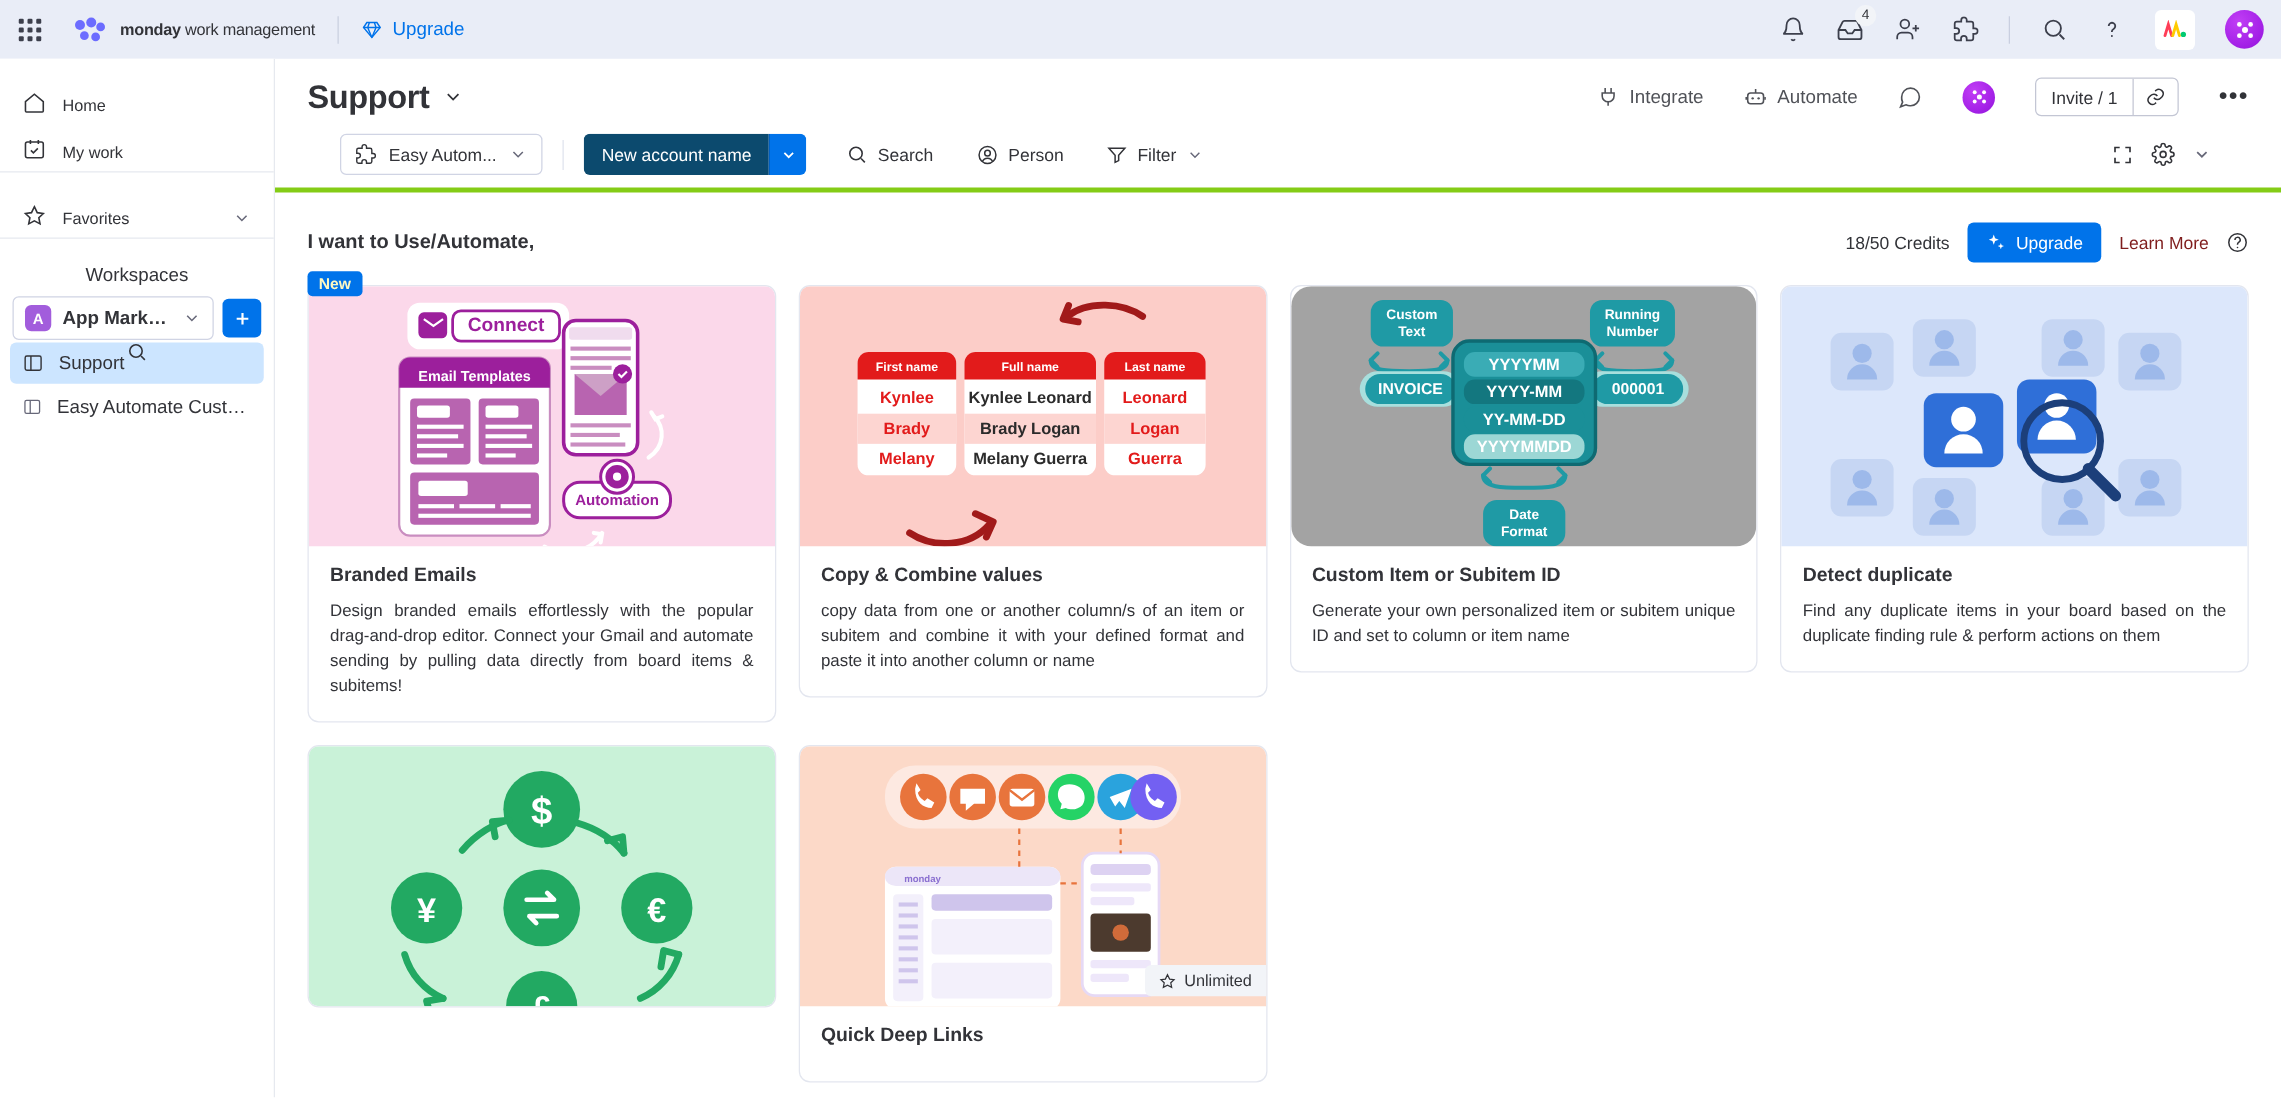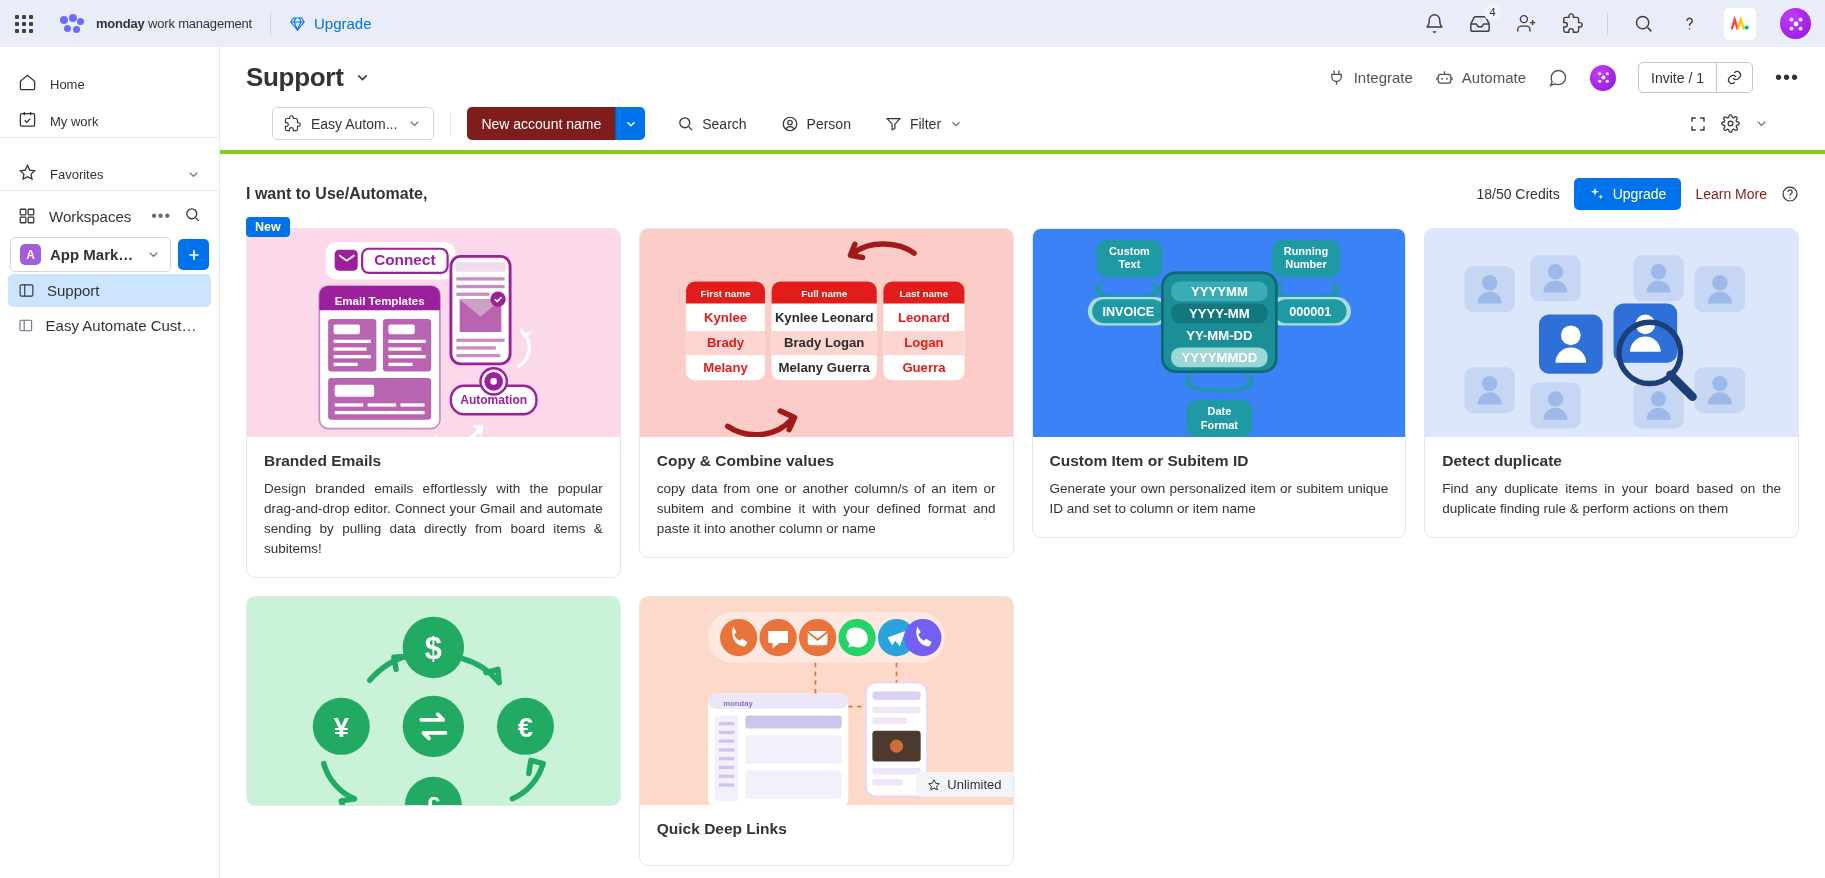--- a/index.html
+++ b/index.html
@@ -62,21 +62,21 @@
     width: 220px; background:#ffffff; border-right:1px solid #e6e9ef;
     padding-top: 8px; flex-shrink:0; position:relative;
   }
   .nav-item {
     display:flex; align-items:flex-end; gap:13px;
     height:36px; margin:1px 8px; padding:0 10px;
     border-radius:6px; font-size:13px; color:#323338; cursor:pointer;
   }
   .hr-sep { height:1px; background:#e6e9ef; margin:8px 0; }
   .nav-item .chev { margin-left:auto; }
-  .ws-row { display:flex; align-items:center; gap:13px; height:34px; margin:1px 8px; padding:0 10px; font-size:15px; }
+  .ws-row { display:flex; align-items:center; gap:13px; height:34px; margin:1px 8px; padding:0 10px; font-size:15px;flex-direction:column; }
   .ws-row .dots3 { margin-left:auto; cursor:pointer; color:#676879; font-size:16px; letter-spacing:1px;}
   .ws-row .mag { cursor:pointer; }
   .ws-select-row { display:flex; align-items:center; gap:7px; margin:4px 10px 2px 10px; }
   .ws-select {
     flex:1; display:flex; align-items:center; gap:9px;
     height:35px; border:1px solid #d0d4e4; border-radius:5px; padding:0 9px;
     font-size:15px; font-weight:700; cursor:pointer; background:#fff; overflow:hidden;
   }
   .ws-avatar {
     width:21px;height:21px;border-radius:5px;background:#a25ddc;color:#fff;
@@ -95,21 +95,21 @@
   }
   .board-item.active { background:#cce5ff; }
   .board-item .lbl { white-space:nowrap; overflow:hidden; text-overflow:ellipsis; }
 
   
   .main { flex:1; display:flex; flex-direction:column; min-width:0; background:#fff; }
   .board-header { padding: 15px 26px 0 26px; }
   .board-title-row { display:flex; align-items:center; }
   .board-title { font-size:26px; font-weight:700; color:#323338; letter-spacing:-0.3px; }
   .board-title-chev { margin-left:10px; color:#323338; cursor:pointer; }
-  .bh-right { margin-left:auto; display:flex; align-items:center; gap:22px; }
+  .bh-right { margin-left:auto; display:flex; align-items:center; gap:32px; }
   .bh-act { display:flex; align-items:center; gap:8px; font-size:15px; color:#505258; cursor:pointer; }
   .avatar-sm {
     width:26px;height:26px;border-radius:50%;
     background: radial-gradient(circle at 35% 30%, #c13ef5, #a623e8 60%, #9013d9);
     display:flex;align-items:center;justify-content:center;
   }
   .invite-group { display:flex; align-items:center; border:1px solid #c3c6d4; border-radius:5px; height:31px; overflow:hidden;}
   .invite-label { padding:0 12px; font-size:14px; color:#323338; cursor:pointer; }
   .invite-div { width:1px; height:100%; background:#c3c6d4; }
   .invite-link-btn { padding:0 9px; display:flex;align-items:center; height:100%; cursor:pointer; }
@@ -118,21 +118,21 @@
   
   .board-toolbar { display:flex; align-items:center; gap:0; padding: 14px 26px 10px 26px; }
   .app-select {
     display:flex;align-items:center;gap:10px; height:33px; padding:0 11px;
     border:1px solid #d0d4e4; border-radius:5px; font-size:14px; cursor:pointer; min-width:162px;
   }
   .app-select .nm { white-space:nowrap; overflow:hidden; text-overflow:ellipsis; max-width:96px;}
   .app-select .chev { margin-left:auto; color:#676879; }
   .tb-vdiv { width:1px; height:24px; background:#e0e3ee; margin:0 16px; }
   .split-btn { display:flex; align-items:stretch; height:33px; border-radius:5px; overflow:hidden; }
-  .split-main { background:#7f1d1d; color:#fff; font-size:14px; padding:0 14px; display:flex;align-items:center; cursor:pointer; }
+  .split-main { background:#0c4a6e; color:#fff; font-size:14px; padding:0 14px; display:flex;align-items:center; cursor:pointer; }
   .split-div { width:1px; background:#0060c2; }
   .split-arrow { background:#0073ea; color:#fff; width:29px; display:flex;align-items:center;justify-content:center; cursor:pointer; }
   .tbtn { display:flex; align-items:center; gap:8px; height:33px; padding:0 12px; margin-left:10px; border-radius:5px; font-size:14px; color:#323338; cursor:pointer; }
   .tb-spacer { margin-left:auto; display:flex; align-items:center; gap:14px; padding-right:4px;}
 
   
   .content { flex:1; overflow:hidden; border-top:4px solid #84cc16; padding: 24px 26px 0 26px; background:#fff;}
   .sec-head { display:flex; align-items:center; margin-bottom:18px; }
   .sec-title { font-size:16px; font-weight:700; color:#323338; }
   .sec-right { margin-left:auto; display:flex; align-items:center; gap:14px; }
@@ -600,21 +600,21 @@
             </div>
             <div class="card-body">
               <div class="card-title">Copy &amp; Combine values</div>
               <div class="card-desc">copy data from one or another column/s of an item or subitem and combine it with your defined format and paste it into another column or name</div>
             </div>
           </div>
         </div>
 
         <div class="card-wrap">
           <div class="card">
-            <div class="card-img" style="background:#3b82f6;">
+            <div class="card-img" style="background:#a3a3a3;border-radius:16px;">
               <svg class="ill" viewBox="0 0 340 208">
                 <rect x="58" y="10" width="60" height="34" rx="9" fill="#1f9aa5"></rect>
                 <text x="88" y="24" font-size="10" font-weight="700" fill="#fff" text-anchor="middle" font-family="Liberation Sans, sans-serif">Custom</text>
                 <text x="88" y="36" font-size="10" font-weight="700" fill="#fff" text-anchor="middle" font-family="Liberation Sans, sans-serif">Text</text>
 
                 <rect x="218" y="10" width="62" height="34" rx="9" fill="#1f9aa5"></rect>
                 <text x="249" y="24" font-size="10" font-weight="700" fill="#fff" text-anchor="middle" font-family="Liberation Sans, sans-serif">Running</text>
                 <text x="249" y="36" font-size="10" font-weight="700" fill="#fff" text-anchor="middle" font-family="Liberation Sans, sans-serif">Number</text>
 
                 <path d="M58 54c0 8 12 8 28 8s28 0 28-8" stroke="#1f9aa5" stroke-width="3" fill="none" stroke-linecap="round"></path>

